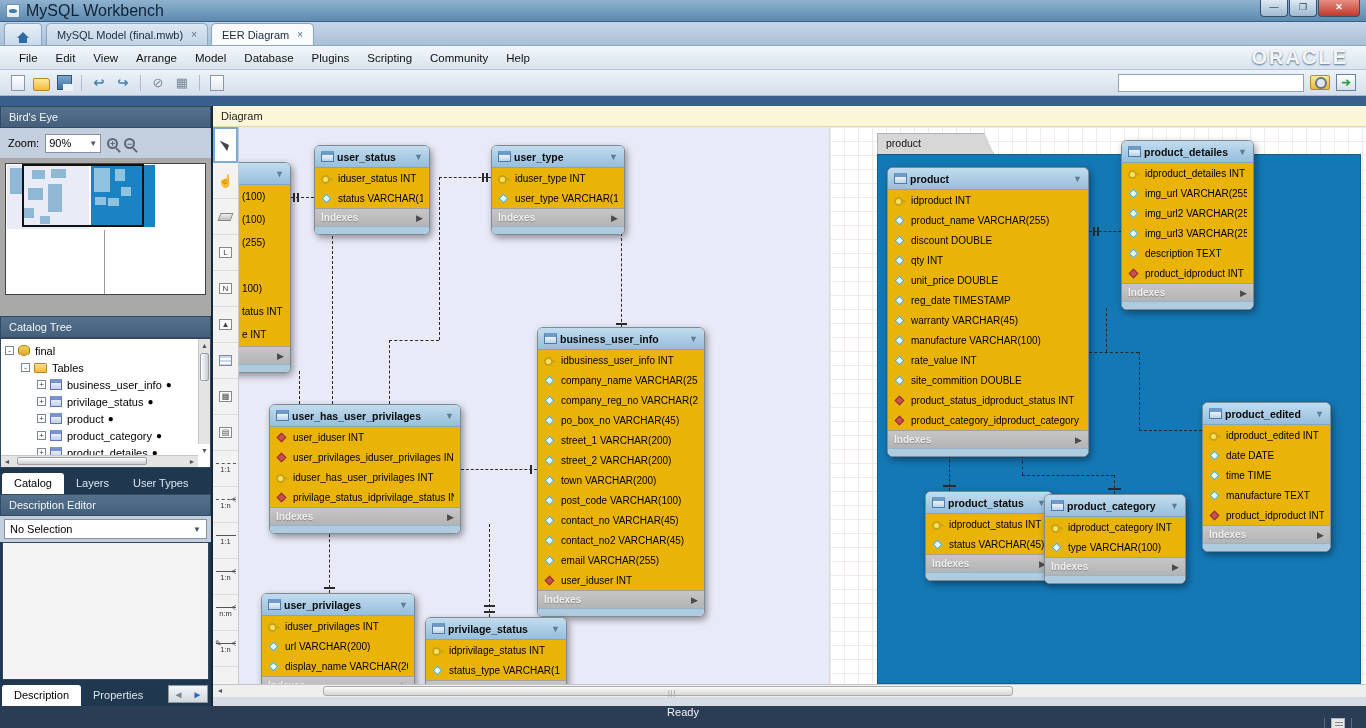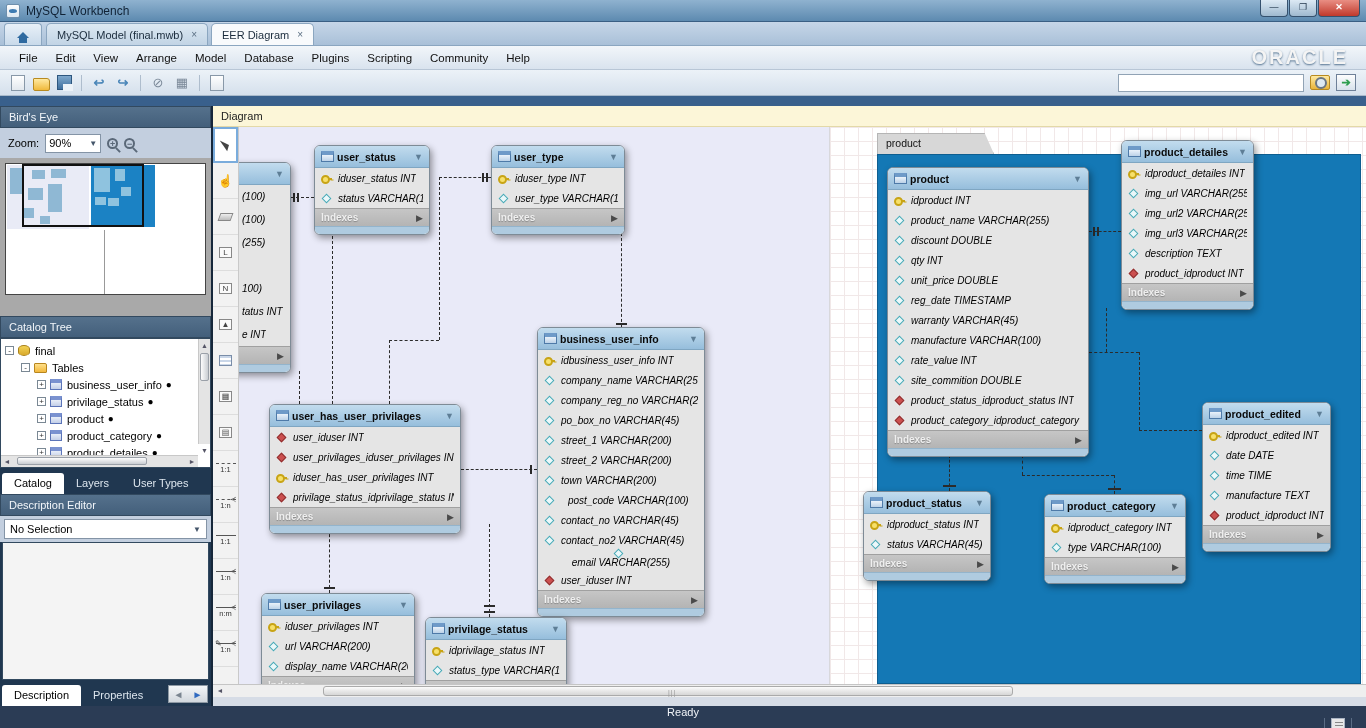--- a/index.html
+++ b/index.html
@@ -3,21 +3,21 @@
 <meta charset="utf-8">
 <style>
   * { margin:0; padding:0; box-sizing:border-box; }
   html,body { width:1366px; height:728px; overflow:hidden; font-family:"Liberation Sans", sans-serif; }
   body { background:#203750; font-size:11px; }
 
   
   .titlebar { height:22px; background:linear-gradient(#8FB2CF,#5D8AB0); display:flex; align-items:center; padding:0 6px; border-bottom:1px solid #3A5F84; }
   .app-icon { width:14px; height:14px; background:linear-gradient(#FDFDFD,#DCE8F2); border:1px solid #6E8FAC; border-radius:2px; margin-right:6px; position:relative; }
   .app-icon::after { content:""; position:absolute; left:2px; top:4px; width:8px; height:4px; border-radius:50% 60% 40% 50%; background:#3F7CB2; }
-  .titlebar-text { color:#102235; font-size:12px; }
+  .titlebar-text { color:#102235; font-size:16px; }
   .winbtns { margin-left:auto; display:flex; gap:1px; align-self:flex-start; }
   .winbtn { width:28px; height:17px; border:1px solid #35516E; border-top:none; border-radius:0 0 4px 4px; background:linear-gradient(#DCE9F4,#9FB9CF); color:#24384D; font-size:9px; line-height:15px; text-align:center; }
   .winbtn.close { width:42px; background:linear-gradient(#E98E83,#C0392B); color:#fff; font-weight:bold; }
 
   
   .tabrow { height:24px; background:linear-gradient(#C6D6E8,#A9C0D8); display:flex; align-items:flex-end; padding:2px 4px 0 4px; border-bottom:1px solid #8BA6C0; }
   .hometab { width:38px; height:22px; background:linear-gradient(#E8F0F8,#C9DAEA); border:1px solid #8BA6C0; border-bottom:none; border-radius:4px 4px 0 0; display:flex; align-items:center; justify-content:center; margin-right:4px; }
   .house { width:0; height:0; border-left:6px solid transparent; border-right:6px solid transparent; border-bottom:6px solid #2F6AA0; position:relative; }
   .house::after { content:""; position:absolute; left:-4px; top:6px; width:8px; height:5px; background:#2F6AA0; }
   .doctab { height:22px; display:flex; align-items:center; gap:8px; padding:0 10px; border:1px solid #8BA6C0; border-bottom:none; border-radius:5px 5px 0 0; background:linear-gradient(#DCE8F2,#C2D4E5); color:#1A2B3C; margin-right:3px; }
@@ -126,21 +126,21 @@
   .conn { position:absolute; z-index:2; }
   .conn.h { border-top:1.5px dashed #2B2B2B; }
   .conn.v { border-left:1.5px dashed #2B2B2B; }
   .mark { position:absolute; z-index:2; background:#2B2B2B; }
 
   .tbl { position:absolute; z-index:3; border-radius:6px; box-shadow:2px 3px 7px rgba(0,0,0,.4); background:#fff; border:1px solid #7E8B96; }
   .tbl-h { height:22px; background:linear-gradient(#C2DCEE,#96BEDC); border-bottom:1px solid #7FA6C2; border-radius:5px 5px 0 0; display:flex; align-items:center; padding:0 6px; gap:3px; }
   .tbl-ic { width:13px; height:11px; background:linear-gradient(#EAF2FA,#BCD2E8); border:1px solid #4E7AA8; border-top:4px solid #6E9AC8; flex:none; }
   .tbl-title { font-size:10.5px; font-weight:bold; color:#0A0A0A; white-space:nowrap; overflow:hidden; flex:1; }
   .tbl-arrow { margin-left:auto; color:#5E7E96; font-size:9px; flex:none; }
-  .tbl-b { background:#e5e5e5;font-style:italic; }
+  .tbl-b { background:#eab308; }
   .tbl-r { display:flex; align-items:center; padding:0 6px; white-space:nowrap; }
   .ic { flex:none; margin-right:6px; }
   .ic-pk { width:11px; height:11px; position:relative; }
   .ic-pk::before { content:""; position:absolute; left:0px; top:2px; width:5px; height:5px; border:2px solid #C8A415; border-radius:50%; background:#F7E06A; }
   .ic-pk::after { content:""; position:absolute; left:7px; top:5px; width:4px; height:2px; background:#C8A415; box-shadow:2px 1px 0 -0.5px #C8A415; }
   .ic-col { width:7px; height:7px; border:1px solid #49A8B5; background:#EAF8FA; transform:rotate(45deg); margin-left:2px; margin-right:8px; }
   .ic-fk { width:7px; height:7px; border:1px solid #8E3030; background:#CC5050; transform:rotate(45deg); margin-left:2px; margin-right:8px; }
   .tbl-t { font-size:10px; color:#000; overflow:hidden; }
   .tbl-f { height:18px; background:linear-gradient(#C6C6C6,#B4B4B4); display:flex; align-items:center; padding:0 6px; border-top:1px solid #A0A0A0; }
   .tbl-fl { color:#EFEFEF; font-size:10px; font-weight:bold; text-shadow:0 1px 1px #888; }
@@ -548,33 +548,33 @@
                 <div class="tbl-t">street_1 VARCHAR(200)</div>
               </div>
               <div class="tbl-r" style="height: 20px;">
                 <div class="ic ic-col"></div>
                 <div class="tbl-t">street_2 VARCHAR(200)</div>
               </div>
               <div class="tbl-r" style="height: 20px;">
                 <div class="ic ic-col"></div>
                 <div class="tbl-t">town VARCHAR(200)</div>
               </div>
-              <div class="tbl-r" style="height: 20px; gap: 7px;">
+              <div class="tbl-r" style="height: 20px;">
                 <div class="ic ic-col"></div>
                 <div class="tbl-t">post_code VARCHAR(100)</div>
               </div>
               <div class="tbl-r" style="height: 20px;">
                 <div class="ic ic-col"></div>
                 <div class="tbl-t">contact_no VARCHAR(45)</div>
               </div>
               <div class="tbl-r" style="height: 20px;">
                 <div class="ic ic-col"></div>
                 <div class="tbl-t">contact_no2 VARCHAR(45)</div>
               </div>
-              <div class="tbl-r" style="height: 20px; flex-direction: column;">
+              <div class="tbl-r" style="height: 20px;">
                 <div class="ic ic-col"></div>
                 <div class="tbl-t">email VARCHAR(255)</div>
               </div>
               <div class="tbl-r" style="height: 20px;">
                 <div class="ic ic-fk"></div>
                 <div class="tbl-t">user_iduser INT</div>
               </div>
             </div>
             <div class="tbl-f">
               <div class="tbl-fl">Indexes</div>
@@ -782,21 +782,21 @@
                 <div class="ic ic-fk"></div>
                 <div class="tbl-t">product_idproduct INT</div>
               </div>
             </div>
             <div class="tbl-f">
               <div class="tbl-fl">Indexes</div>
               <div class="tbl-fa">▶</div>
             </div>
             <div class="tbl-strip"></div>
           </div>
-          <div class="tbl" style="left: 624px; top: 364px; width: 128px;">
+          <div class="tbl" style="left: 686px; top: 364px; width: 128px;">
             <div class="tbl-h">
               <div class="tbl-ic"></div>
               <div class="tbl-title">product_status</div>
               <div class="tbl-arrow">▼</div>
             </div>
             <div class="tbl-b">
               <div class="tbl-r" style="height: 20px;">
                 <div class="ic ic-pk"></div>
                 <div class="tbl-t">idproduct_status INT</div>
               </div>

